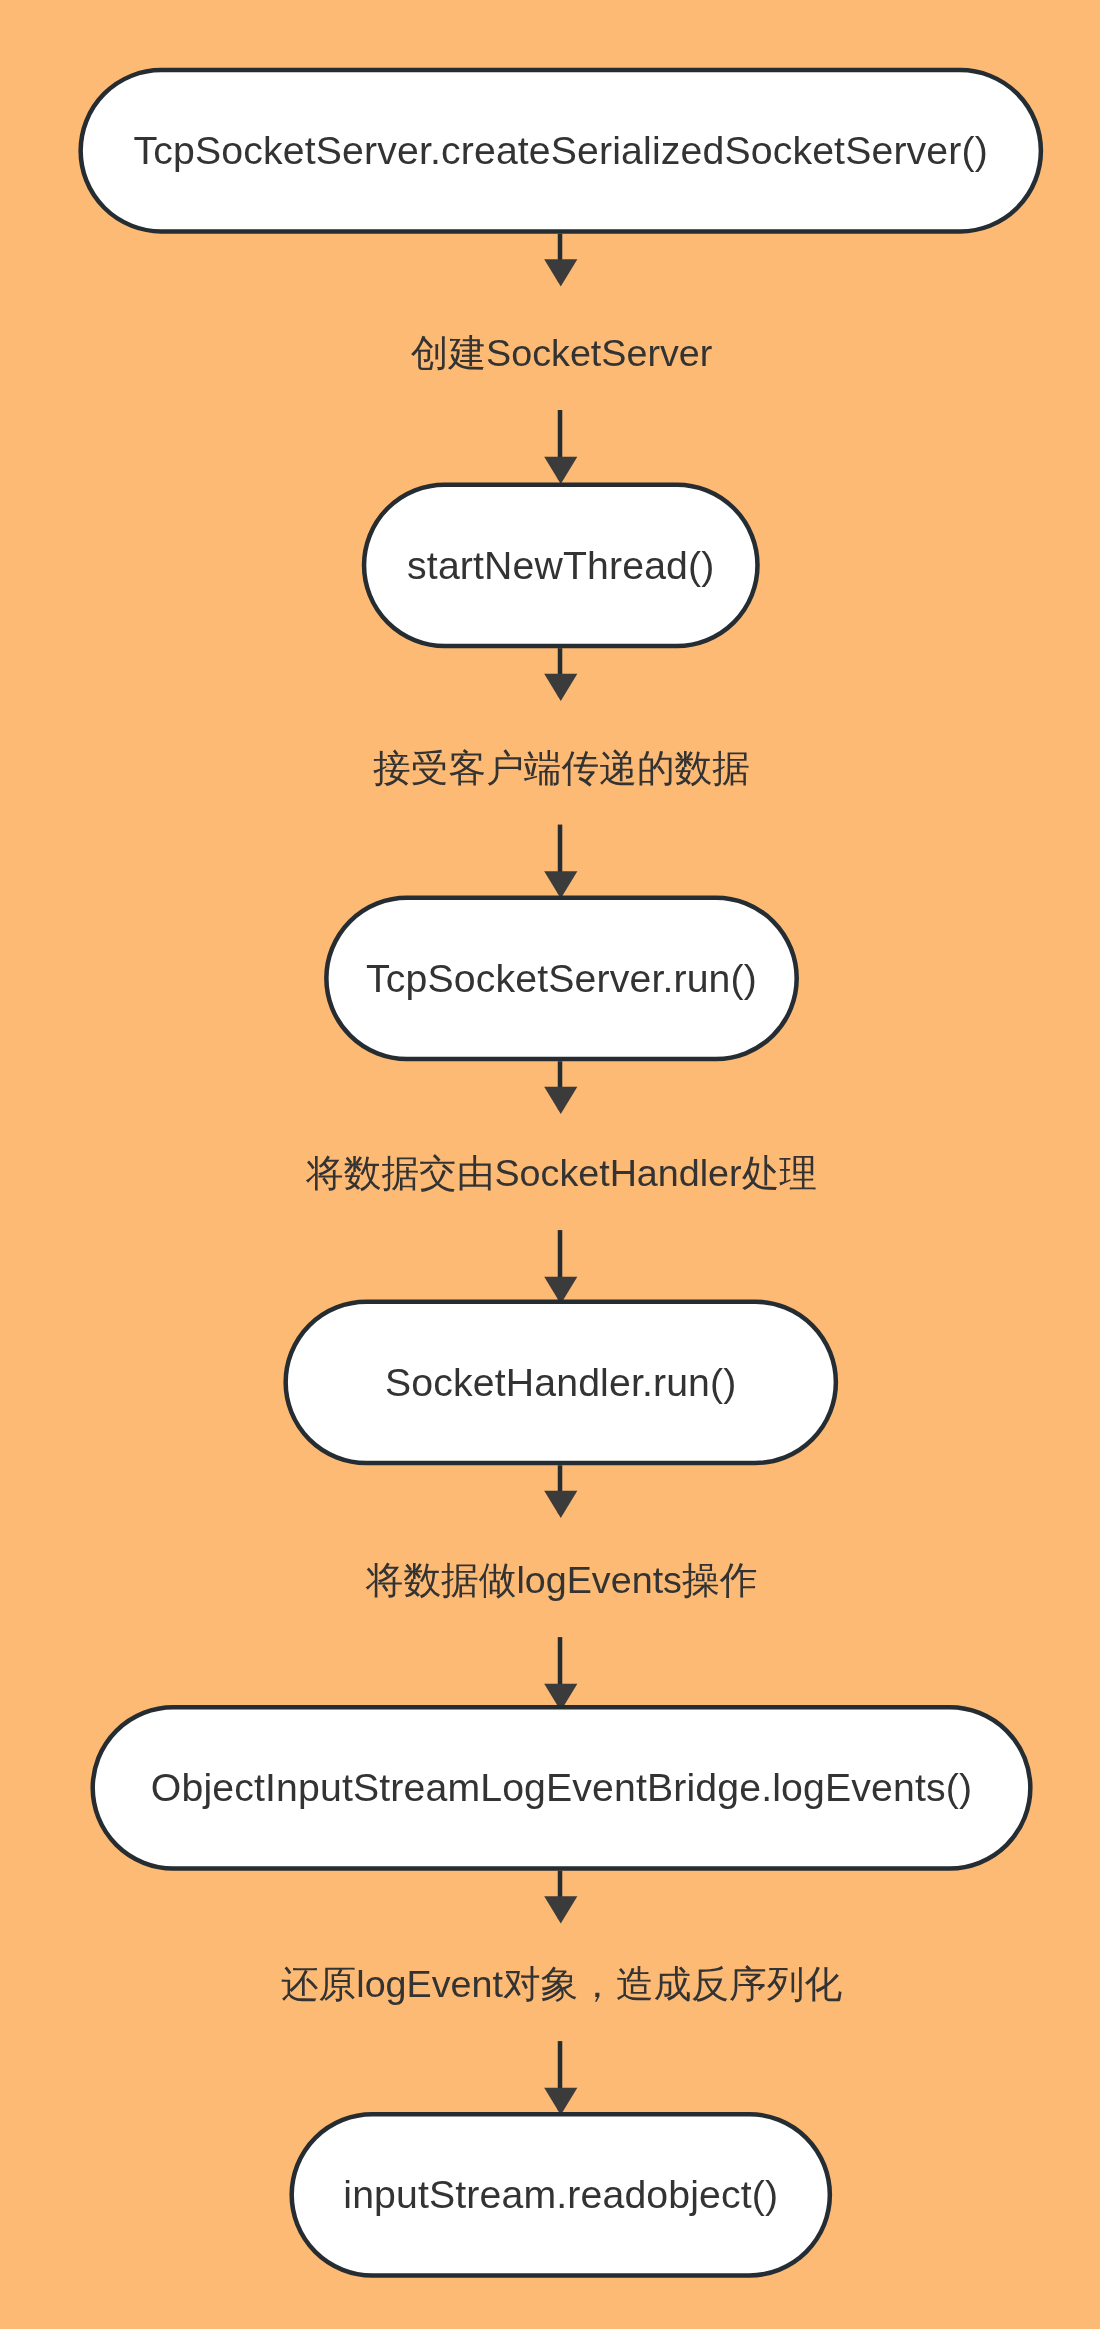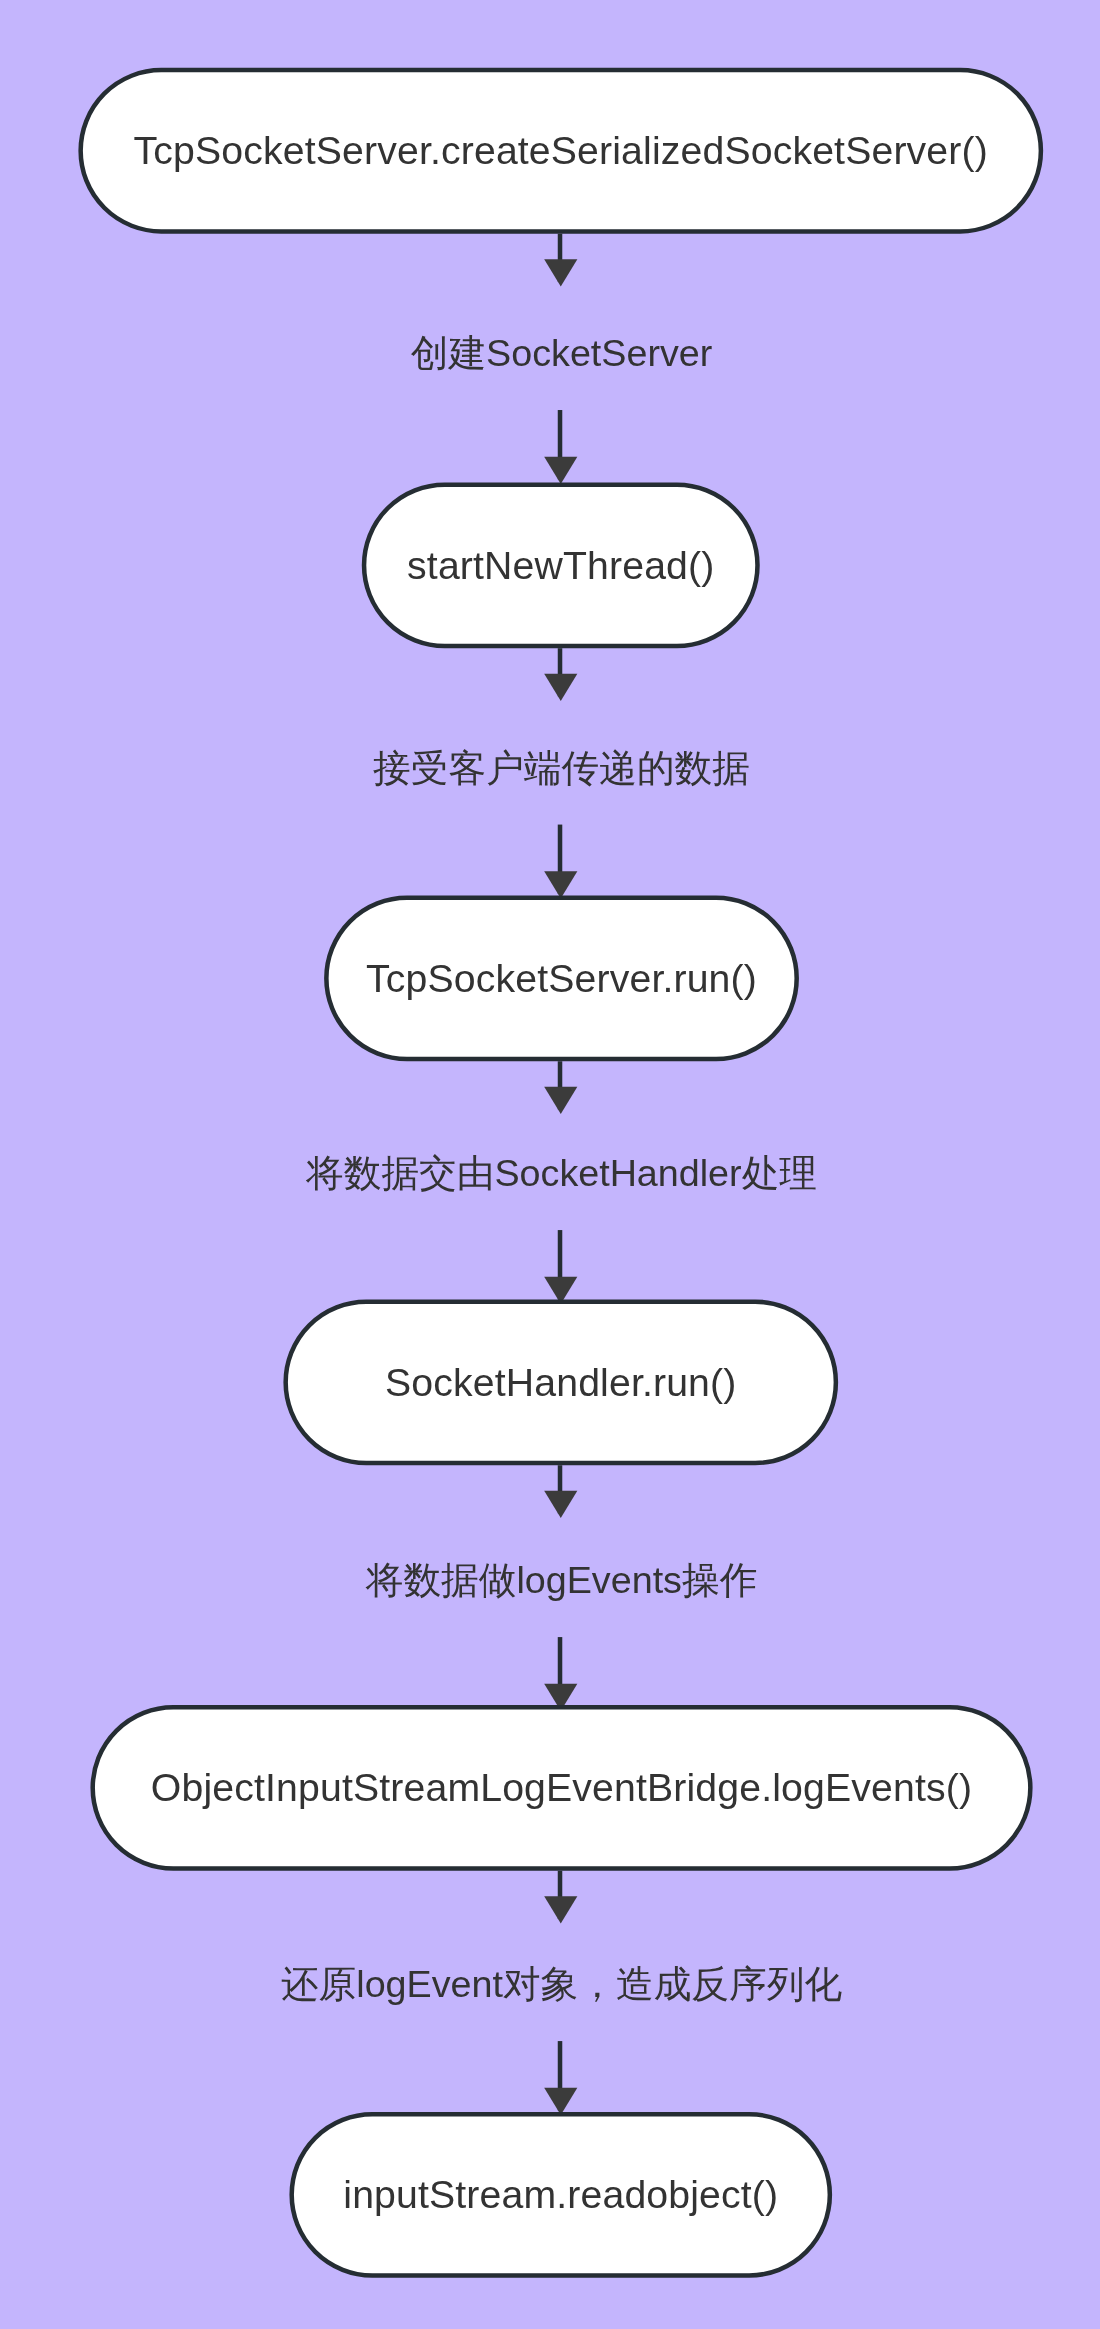--- a/index.html
+++ b/index.html
@@ -7,21 +7,21 @@
     padding: 0;
     background: #ffffff;
   }
   body {
     font-family: "Liberation Sans", "DejaVu Sans", sans-serif;
   }
   #canvas {
     position: relative;
     width: 1100px;
     height: 2329px;
-    background: #c4b5fd;
+    background: #fdba74;
     overflow: hidden;
   }
   
   .flow {
     position: absolute;
     left: 0;
     top: 0;
     width: 745px;
     height: 2329px;
   }

